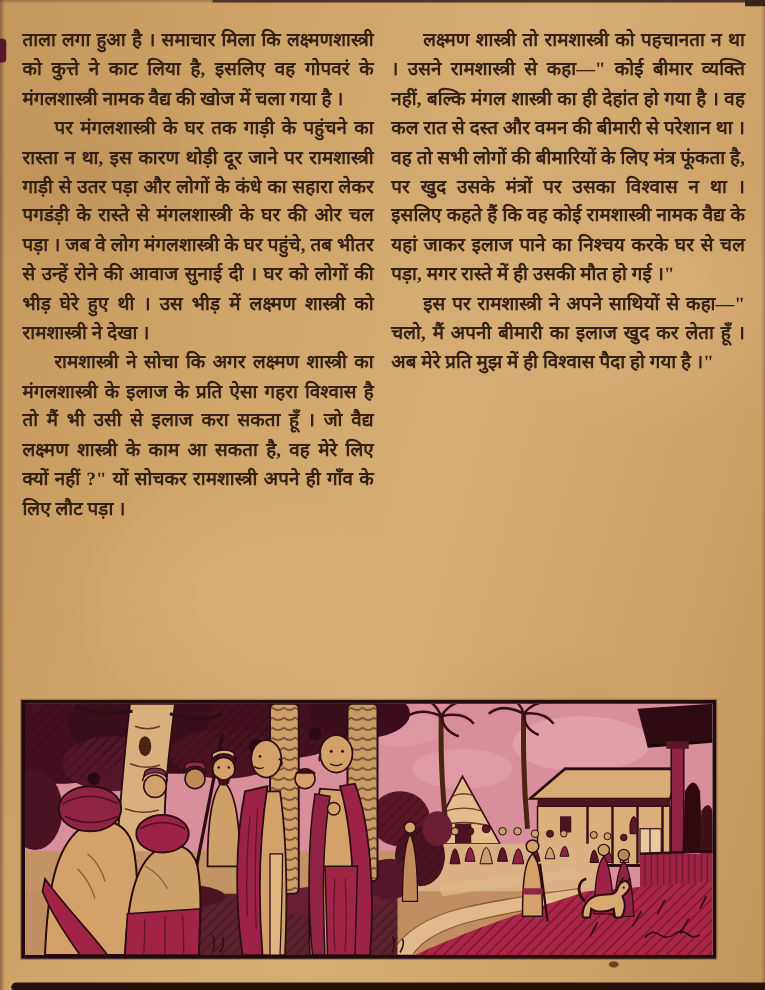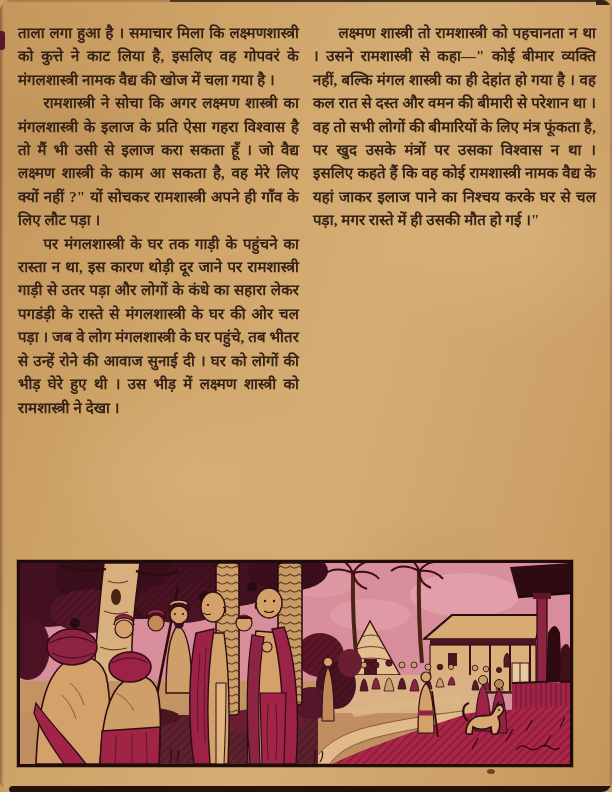--- a/index.html
+++ b/index.html
@@ -9,21 +9,20 @@
     background:#c99d63;
   }
   .page{
     position:absolute;inset:0;overflow:hidden;
     background:
       radial-gradient(180px 120px at 12% 18%, rgba(110,70,30,.10), transparent 70%),
       radial-gradient(220px 160px at 85% 30%, rgba(255,235,190,.14), transparent 70%),
       radial-gradient(160px 120px at 70% 75%, rgba(110,70,30,.08), transparent 70%),
       radial-gradient(200px 140px at 30% 60%, rgba(255,240,200,.10), transparent 70%),
       linear-gradient(105deg,#c4975c 0%, #cfa469 28%, #d5ad74 55%, #cda167 82%, #c3955a 100%);
-    border-radius: 11px;
   }
   
   .edge-top{position:absolute;top:0;left:170px;right:0;height:2px;background:rgba(45,24,16,.75);}
   .edge-top-soft{position:absolute;top:0;left:0;right:0;height:3px;background:linear-gradient(rgba(70,40,25,.30),transparent);}
   .edge-bottom{position:absolute;bottom:0;left:9px;right:0;height:6px;background:#241208;border-radius:4px 0 0 2px;}
   .edge-left{position:absolute;top:0;bottom:0;left:0;width:4px;background:linear-gradient(90deg,rgba(70,38,22,.45),transparent);}
   .edge-right{position:absolute;top:0;bottom:0;right:0;width:3px;background:linear-gradient(270deg,rgba(70,38,22,.30),transparent);}
   .mark-left{position:absolute;left:0;top:31px;width:5px;height:19px;background:#59182a;border-radius:0 3px 3px 0;}
   .mark-tr{position:absolute;right:0;top:0;width:16px;height:5px;background:#3a241a;}
   .speck{position:absolute;left:487px;top:769px;width:8px;height:5px;background:#6b4426;border-radius:50%;}
@@ -59,26 +58,27 @@
   <div class="edge-top"></div>
   <div class="edge-left"></div>
   <div class="edge-right"></div>
   <div class="mark-left"></div>
   <div class="mark-tr"></div>
   <div class="edge-bottom"></div>
   <div class="speck"></div>
 
   <div class="col col-left">
     <p>ताला लगा हुआ है ।  समाचार मिला कि लक्ष्मणशास्त्री को कुत्ते ने काट लिया है, इसलिए वह गोपवरं के मंगलशास्त्री नामक वैद्य की खोज में चला गया है ।</p>
+    <p class="indent">पर मंगलशास्त्री के घर तक गाड़ी के पहुंचने का रास्ता न था, इस कारण थोड़ी दूर जाने पर रामशास्त्री गाड़ी से उतर पड़ा और लोगों के कंधे का सहारा लेकर पगडंड़ी के रास्ते से मंगलशास्त्री के घर की ओर चल पड़ा ।  जब वे लोग मंगलशास्त्री के घर पहुंचे, तब भीतर से उन्हें रोने की आवाज सुनाई दी ।  घर को लोगों की भीड़ घेरे हुए थी ।  उस भीड़ में लक्ष्मण शास्त्री को रामशास्त्री ने देखा ।</p>
     <p class="indent">रामशास्त्री ने सोचा कि अगर लक्ष्मण शास्त्री का मंगलशास्त्री के इलाज के प्रति ऐसा गहरा विश्वास है तो मैं भी उसी से इलाज करा सकता हूँ ।  जो वैद्य लक्ष्मण शास्त्री के काम आ सकता है, वह मेरे लिए क्यों नहीं ?"  यों सोचकर रामशास्त्री अपने ही गाँव के लिए लौट पड़ा ।</p>
-    <p class="indent">पर मंगलशास्त्री के घर तक गाड़ी के पहुंचने का रास्ता न था, इस कारण थोड़ी दूर जाने पर रामशास्त्री गाड़ी से उतर पड़ा और लोगों के कंधे का सहारा लेकर पगडंड़ी के रास्ते से मंगलशास्त्री के घर की ओर चल पड़ा ।  जब वे लोग मंगलशास्त्री के घर पहुंचे, तब भीतर से उन्हें रोने की आवाज सुनाई दी ।  घर को लोगों की भीड़ घेरे हुए थी ।  उस भीड़ में लक्ष्मण शास्त्री को रामशास्त्री ने देखा ।</p>
   </div>
 
   <div class="col col-right">
     <p class="indent">लक्ष्मण शास्त्री तो रामशास्त्री को पहचानता न था ।  उसने रामशास्त्री से कहा—" कोई बीमार व्यक्ति नहीं, बल्कि मंगल शास्त्री का ही देहांत हो गया है ।  वह कल रात से दस्त और वमन की बीमारी से परेशान था ।  वह तो सभी लोगों की बीमारियों के लिए मंत्र फूंकता है, पर खुद उसके मंत्रों पर उसका विश्वास न था ।  इसलिए कहते हैं कि वह कोई रामशास्त्री नामक वैद्य के यहां जाकर इलाज पाने का निश्चय करके घर से चल पड़ा, मगर रास्ते में ही उसकी मौत हो गई ।"</p>
+    <p class="indent">इस पर रामशास्त्री ने अपने साथियों से कहा—" चलो, मैं अपनी बीमारी का इलाज खुद कर लेता हूँ ।  अब मेरे प्रति मुझ में ही विश्वास पैदा हो गया है ।"</p>
   </div>
 
   <div class="illustration" role="img" aria-label="Village scene illustration: turbaned villagers and bald shastris wrapped in maroon shawls stand beneath large trees and palm trunks; a procession walks along a winding path past a conical hut toward a house with a pillared verandah; a covered pavilion on a crimson platform stands at right; a small dog stands on the path in the foreground.">
     <svg viewBox="0 0 550 201" preserveAspectRatio="none">
       <defs>
         <pattern id="ph" width="6" height="6" patternUnits="userSpaceOnUse" patternTransform="rotate(45)">
           <line x1="1" y1="0" x2="1" y2="6" stroke="#2b0d12" stroke-width="1.1" opacity="0.5"></line>
         </pattern>
         <pattern id="pv" width="5" height="6" patternUnits="userSpaceOnUse">
           <line x1="1" y1="0" x2="1" y2="6" stroke="#3a0d16" stroke-width="1" opacity="0.55"></line>

